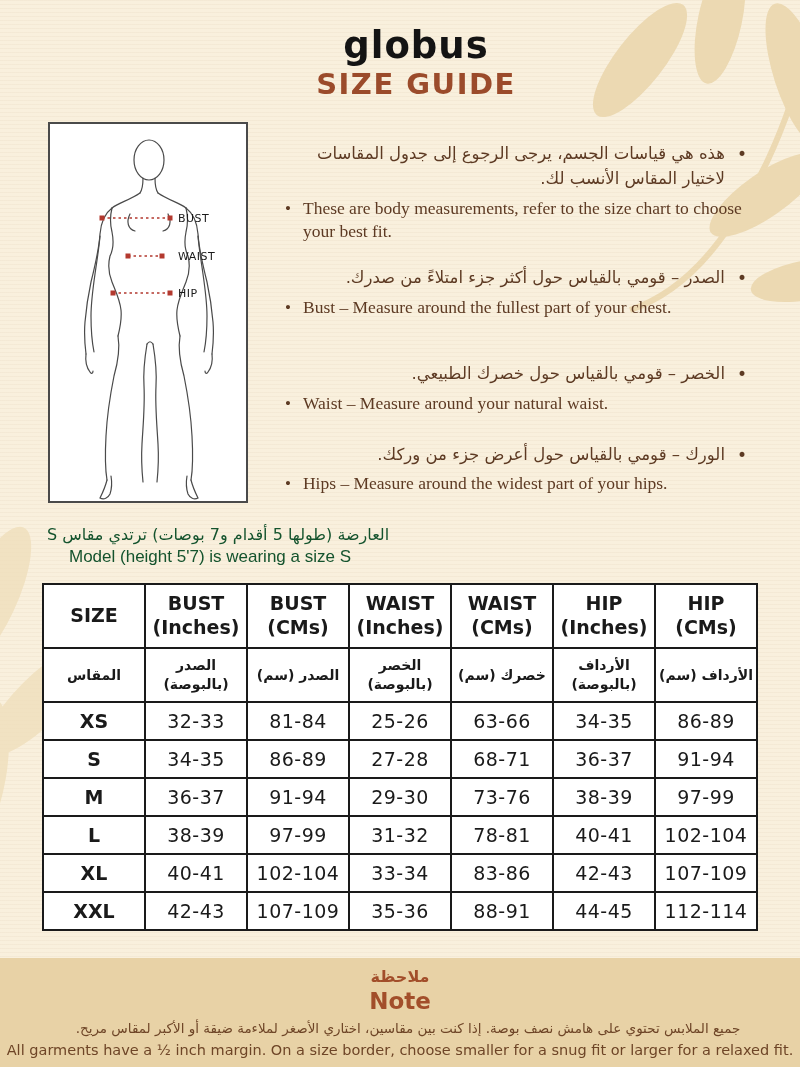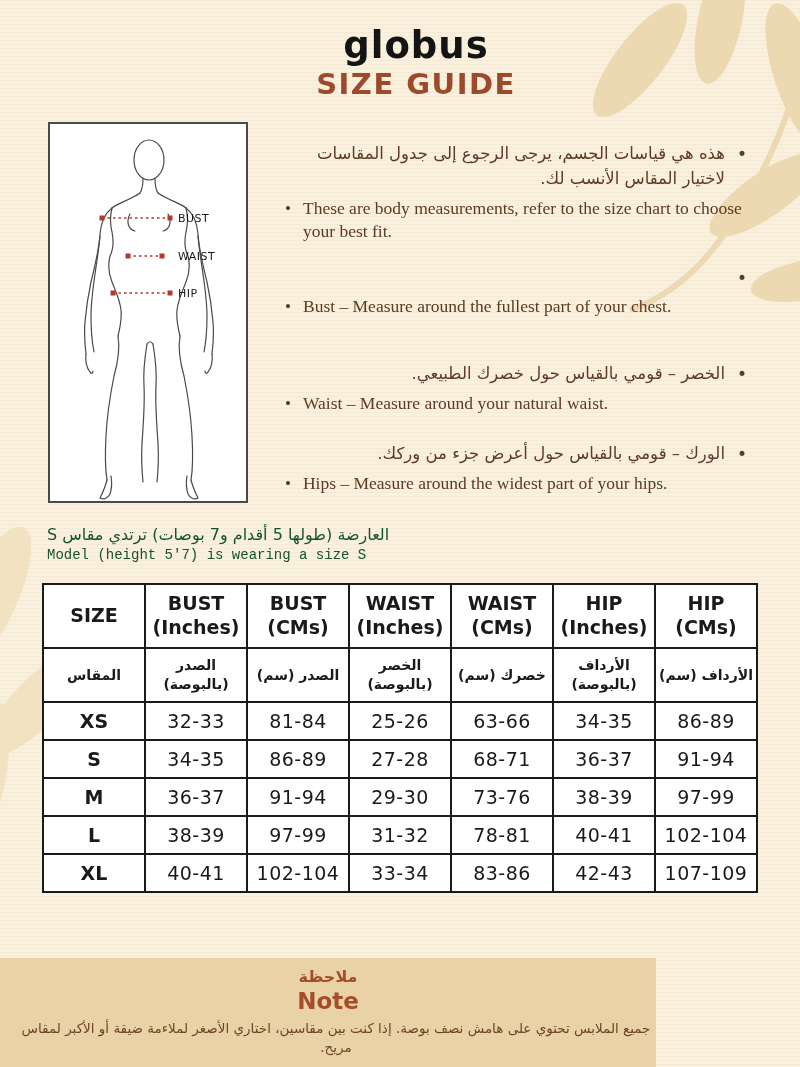--- a/index.html
+++ b/index.html
@@ -37,38 +37,38 @@
   .group.g2 { margin-bottom:42px; }
   .group.g3 { margin-bottom:26px; }
   .b { display:flex; gap:12px; align-items:flex-start; margin-bottom:5px; }
   .b .dot { flex:0 0 auto; font-size:17px; line-height:1.45; }
   .b.ar { direction:rtl; text-align:right; font-size:16.5px; line-height:1.5; font-family:"DejaVu Sans",sans-serif; }
   .b.en { font-family:"Liberation Serif","DejaVu Serif",serif; font-size:17.5px; line-height:1.35; }
 
   
   .model-info { position:absolute; left:47px; top:524px; color:#14532d; }
   .model-ar { direction:rtl; text-align:left; font-size:16px; line-height:1.4; width:420px; }
-  .model-en { font-family:Liberation Mono, monospace; font-size:14px; line-height:1.35; }
+  .model-en { font-family:Liberation Sans, sans-serif; font-size:17px; line-height:1.35;margin-left:22px; }
 
   
   .size-table {
     position:absolute; left:42px; top:583px; width:716px;
     border-collapse:collapse; table-layout:fixed; background:#fff;
   }
   .size-table th, .size-table td {
     border:2px solid #1a1a1a; text-align:center; vertical-align:middle; background:#fff;
   }
   .hdr-en th { height:64px; font-size:19px; font-weight:bold; line-height:1.25; }
   .hdr-ar th { height:54px; font-size:14px; font-weight:bold; direction:rtl; line-height:1.35; padding:2px; }
   .size-table tbody td { height:38px; font-size:19px; letter-spacing:.5px; }
   .size-table td.size-col { font-weight:bold; letter-spacing:0; }
 
   
   .note {
-    position:absolute; left:0; top:958px; width:656px; height:109px;
+    position:absolute; left:0; top:958px; width:800px; height:109px;
     background:#E8D2A6; text-align:center; padding-top:9px;
   }
   .note-heading-ar { font-size:16px; font-weight:bold; color:#A24E2A; direction:rtl; }
   .note-heading-en { font-size:23px; font-weight:bold; color:#A24E2A; margin-top:2px; }
   .note-body-ar { font-size:13.5px; color:#6E4527; direction:rtl; margin-top:5px; line-height:1.4;padding-left:16px; }
   .note-body-en { font-size:14.5px; color:#6E4527; margin-top:2px; line-height:1.4; }
 </style>
 </head>
 <body>
 
@@ -151,20 +151,21 @@
           <span>هذه هي قياسات الجسم، يرجى الرجوع إلى جدول المقاسات لاختيار المقاس الأنسب لك.</span>
         </div>
       <div class="b en">
           <span class="dot">•</span>
           <span>These are body measurements, refer to the size chart to choose your best fit.</span>
         </div>
     </div>
     <div class="group g2">
       <div class="b ar">
           <span class="dot">•</span>
+          <span>الصدر – قومي بالقياس حول أكثر جزء امتلاءً من صدرك.</span>
         </div>
       <div class="b en">
           <span class="dot">•</span>
           <span>Bust – Measure around the fullest part of your chest.</span>
         </div>
     </div>
     <div class="group g3">
       <div class="b ar">
           <span class="dot">•</span>
           <span>الخصر – قومي بالقياس حول خصرك الطبيعي.</span>
@@ -272,22 +273,32 @@
       </tr>
       <tr>
         <td class="size-col">XL</td>
         <td>40-41</td>
         <td>102-104</td>
         <td>33-34</td>
         <td>83-86</td>
         <td>42-43</td>
         <td>107-109</td>
       </tr>
+      <tr>
+        <td class="size-col">XXL</td>
+        <td>42-43</td>
+        <td>107-109</td>
+        <td>35-36</td>
+        <td>88-91</td>
+        <td>44-45</td>
+        <td>112-114</td>
+      </tr>
     </tbody>
   </table>
 
   <div class="note">
     <div class="note-heading-ar">ملاحظة</div>
     <div class="note-heading-en">Note</div>
     <div class="note-body-ar">جميع الملابس تحتوي على هامش نصف بوصة. إذا كنت بين مقاسين، اختاري الأصغر لملاءمة ضيقة أو الأكبر لمقاس مريح.</div>
+    <div class="note-body-en">All garments have a ½ inch margin. On a size border, choose smaller for a snug fit or larger for a relaxed fit.</div>
   </div>
 
 </div>
 
 </body></html>

